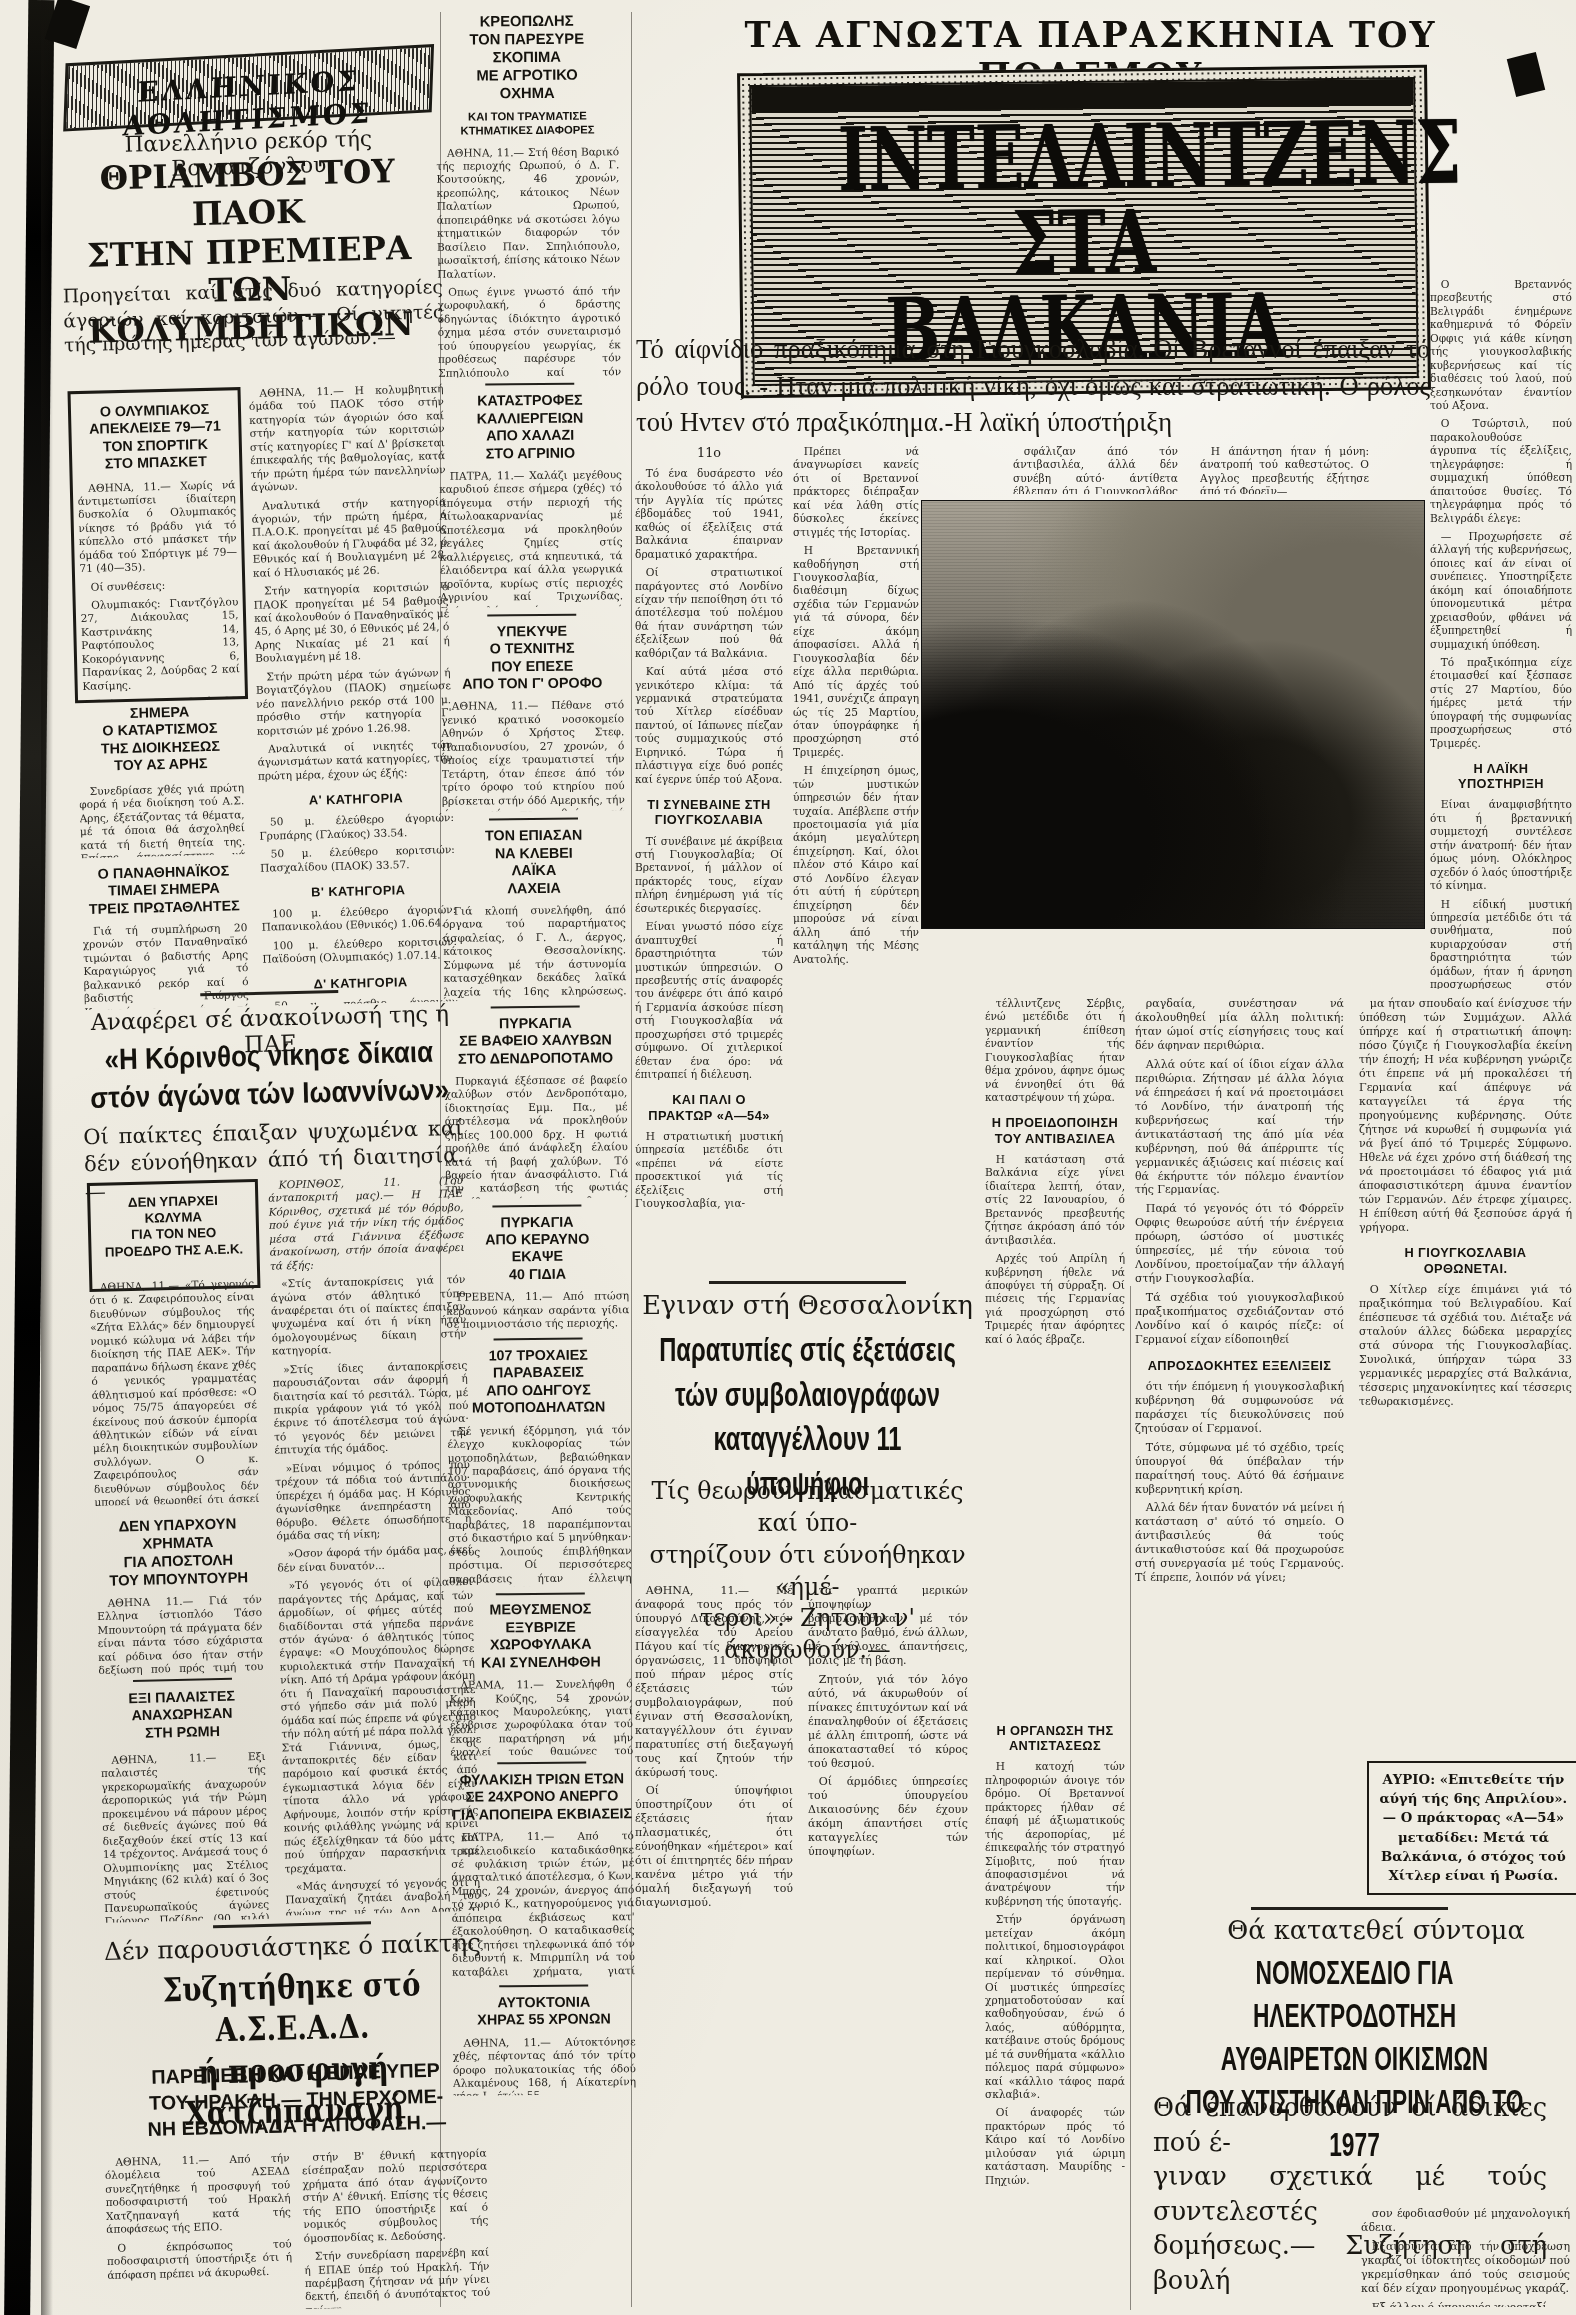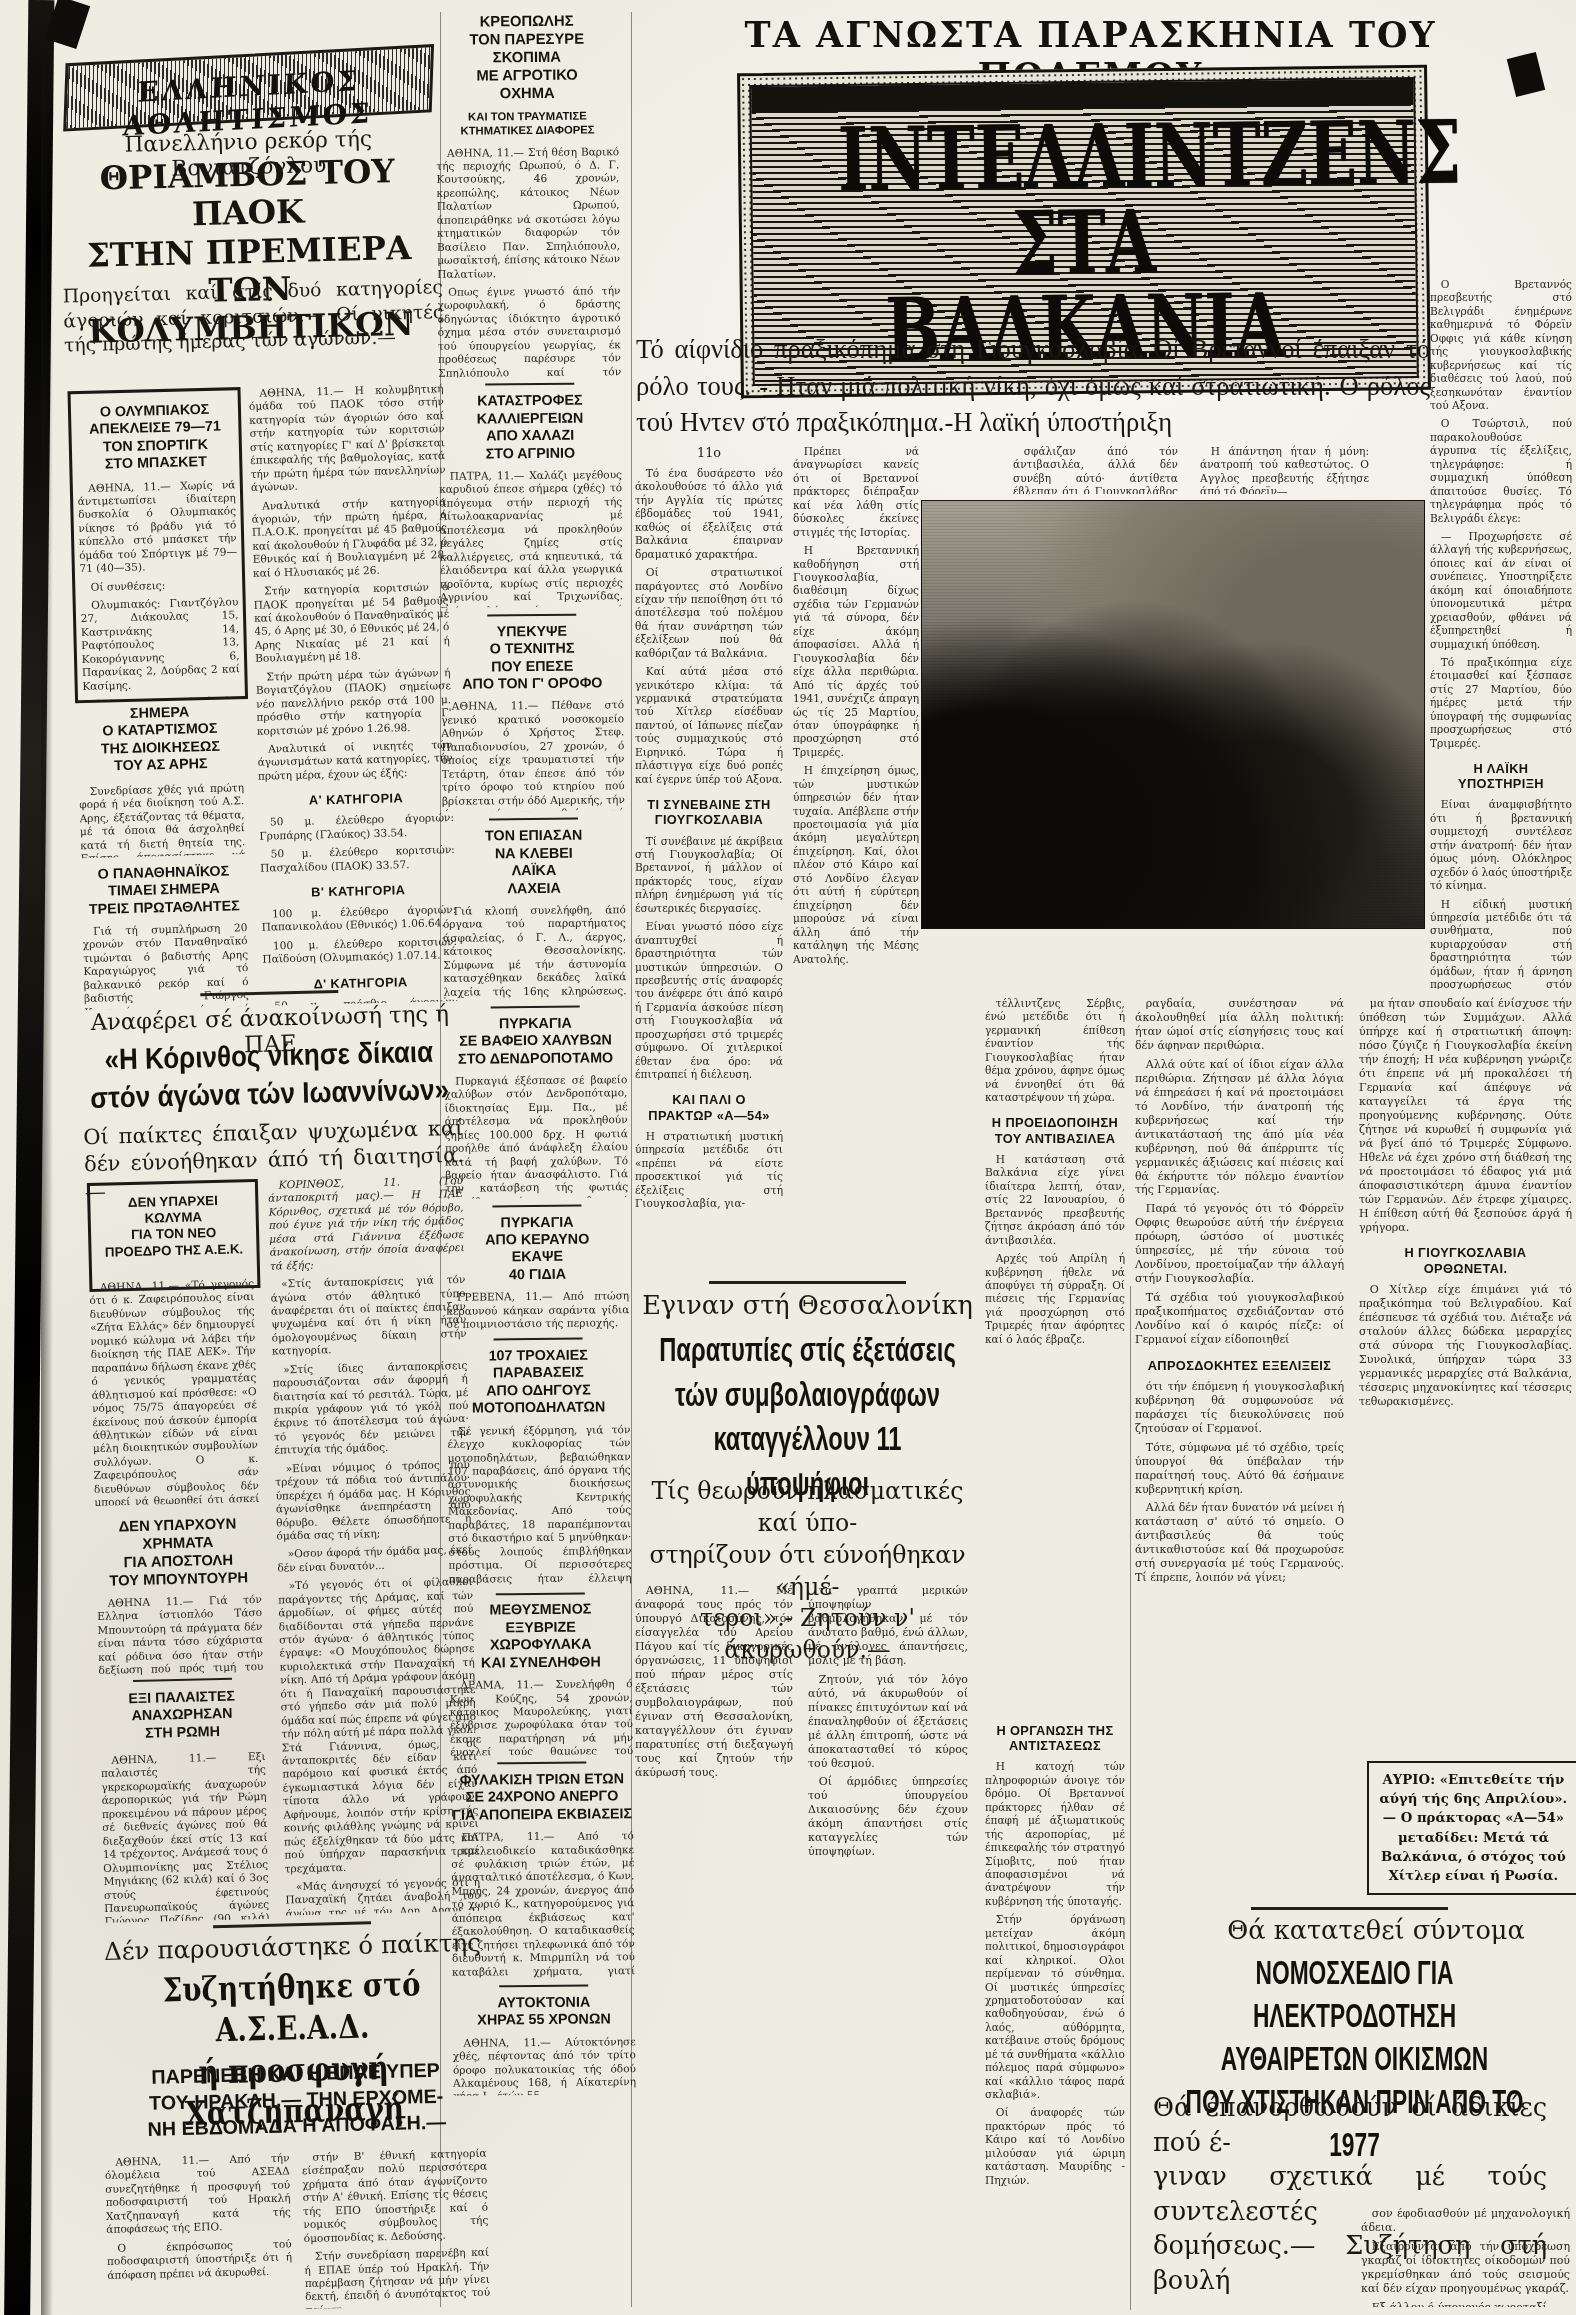--- a/index.html
+++ b/index.html
@@ -363,20 +363,21 @@
   <div class="abs hrule" style="left:709px;top:1281px;width:197px;height:3px;"></div>
   <div class="abs kicker" style="left:635px;top:1290px;width:345px;font-size:25.6px;">Εγιναν στή Θεσσαλονίκη</div>
   <div class="abs mid-h pre" style="left:591px;top:1328px;width:433px;">Παρατυπίες στίς έξετάσεις
 τών συμβολαιογράφων
 καταγγέλλουν 11 ύποψήφιοι</div>
   <div class="abs mid-deck pre" style="left:645px;top:1476px;width:325px;text-align:center;">Τίς θεωρούν πλασματικές καί ύπο-
 στηρίζουν ότι εύνοήθηκαν «ήμέ-
 τεροι».- Ζητούν ν' άκυρωθούν.—</div>
   <div class="col" style="left:635px;top:1584px;width:158px;height:719px;font-size:11px;">
       <p class="bp">ΑΘΗΝΑ, 11.— Μέ άναφορά τους πρός τόν ύπουργό Δικαιοσύνης, τόν είσαγγελέα τού Αρείου Πάγου καί τίς δικηγορικές όργανώσεις, 11 ύποψήφιοι πού πήραν μέρος στίς έξετάσεις τών συμβολαιογράφων, πού έγιναν στή Θεσσαλονίκη, καταγγέλλουν ότι έγιναν παρατυπίες στή διεξαγωγή τους καί ζητούν τήν άκύρωσή τους.</p>
+      <p class="bp">Οί ύποψήφιοι ύποστηρίζουν ότι οί έξετάσεις ήταν πλασματικές, ότι εύνοήθηκαν «ήμέτεροι» καί ότι οί έπιτηρητές δέν πήραν κανένα μέτρο γιά τήν όμαλή διεξαγωγή τού διαγωνισμού.</p>
     </div>
   <div class="col" style="left:808px;top:1584px;width:160px;height:719px;font-size:11px;">
       <p class="bp">τά γραπτά μερικών ύποψηφίων βαθμολογήθηκαν μέ τόν άνώτατο βαθμό, ένώ άλλων, μέ άνάλογες άπαντήσεις, μόλις μέ τή βάση.</p>
       <p class="bp">Ζητούν, γιά τόν λόγο αύτό, νά άκυρωθούν οί πίνακες έπιτυχόντων καί νά έπαναληφθούν οί έξετάσεις μέ άλλη έπιτροπή, ώστε νά άποκατασταθεί τό κύρος τού θεσμού.</p>
       <p class="bp">Οί άρμόδιες ύπηρεσίες τού ύπουργείου Δικαιοσύνης δέν έχουν άκόμη άπαντήσει στίς καταγγελίες τών ύποψηφίων.</p>
     </div>
 
   <div class="abs hrule" style="left:1251px;top:1907px;width:197px;height:3px;"></div>
   <div class="abs kicker" style="left:1184px;top:1915px;width:384px;font-size:25.6px;">Θά κατατεθεί σύντομα</div>
   <div class="abs bill-h pre" style="left:1113px;top:1952px;width:483px;">ΝΟΜΟΣΧΕΔΙΟ ΓΙΑ ΗΛΕΚΤΡΟΔΟΤΗΣΗ

